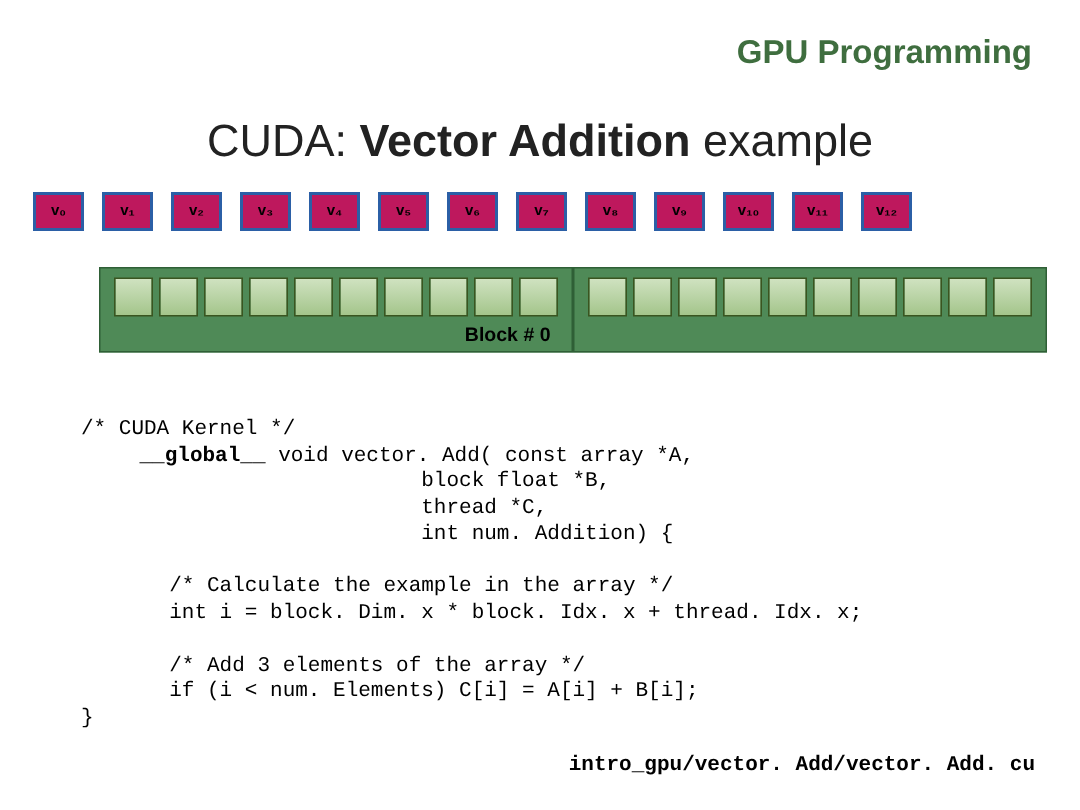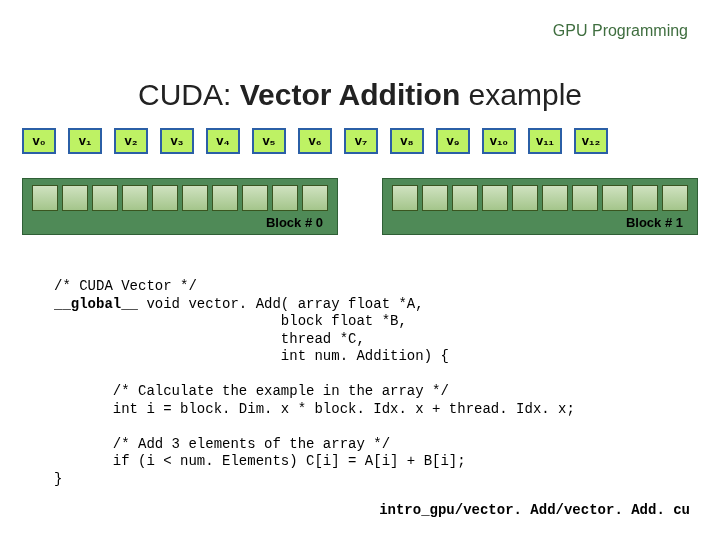--- a/index.html
+++ b/index.html
@@ -10,23 +10,23 @@
     background: #ffffff;
     font-family: "Segoe UI", Arial, sans-serif;
     color: #222;
     position: relative;
     overflow: hidden;
   }
   .page-header {
     position: absolute;
     top: 22px;
     right: 32px;
-    font-size: 16px;
+    font-size: 22px;
     color: #3f6e3f;
-    font-weight: 400;
+    font-weight: 700;
   }
   .title {
     position: absolute;
     top: 78px;
     left: 0;
     width: 720px;
     text-align: center;
     font-size: 30px;
     font-weight: 300;
     color: #222;
@@ -39,37 +39,36 @@
     width: 676px;
   }
   .vrow {
     display: flex;
     gap: 12px;
   }
   .vcell {
     width: 30px;
     height: 22px;
     border: 2px solid #2b5fa6;
-    background: #bef264;
-    font-size: 13px;
+    background: #be185d;
+    font-size: 10px;
     font-weight: 700;
     line-height: 22px;
     text-align: center;
     font-family: Arial, sans-serif;
     color: #000;
     position: relative;
   }
   .blocks {
     position: absolute;
     top: 178px;
     left: 22px;
     width: 676px;
     display: flex;
     justify-content: flex-end;
-    gap: 44px;
   }
   .block {
     background: #4f8a57;
     border: 1px solid #2f5f36;
     padding: 6px 8px 4px 8px;
     width: 316px;
     box-sizing: border-box;
   }
   .cores {
     display: flex;
@@ -93,21 +92,21 @@
   .code {
     position: absolute;
     top: 278px;
     left: 54px;
     font-family: "Courier New", monospace;
     font-size: 14px;
     line-height: 1.25;
     white-space: pre;
     color: #000;
   }
-  .code .kw { color: #000; font-weight: 700; }
+  .code .kw { color: #000; font-weight: 700; margin-left: 39px; }
   .footer {
     position: absolute;
     bottom: 22px;
     right: 30px;
     font-family: "Courier New", monospace;
     font-size: 14px;
     font-weight: 700;
     color: #000;
     margin-top: 16px;
   }
@@ -161,26 +160,25 @@
       <div class="core"></div>
       <div class="core"></div>
       <div class="core"></div>
       <div class="core"></div>
       <div class="core"></div>
       <div class="core"></div>
       <div class="core"></div>
       <div class="core"></div>
       <div class="core"></div>
     </div>
-    <div class="blabel">Block # 1</div>
   </div>
 </div>
 
-<div class="code"><span>/* CUDA Vector */</span>
-<span class="kw">__global__</span><span> void vector. Add( array float *A,</span>
+<div class="code"><span>/* CUDA Kernel */</span>
+<span class="kw">__global__</span><span> void vector. Add( const array *A,</span>
 <span>                           block float *B,</span>
 <span>                           thread *C,</span>
 <span>                           int num. Addition) {</span>
 <span></span>
 <span>       /* Calculate the example in the array */</span>
 <span>       int i = block. Dim. x * block. Idx. x + thread. Idx. x;</span>
 <span></span>
 <span>       /* Add 3 elements of the array */</span>
 <span>       if (i &lt; num. Elements) C[i] = A[i] + B[i];</span>
 <span>}</span></div>

